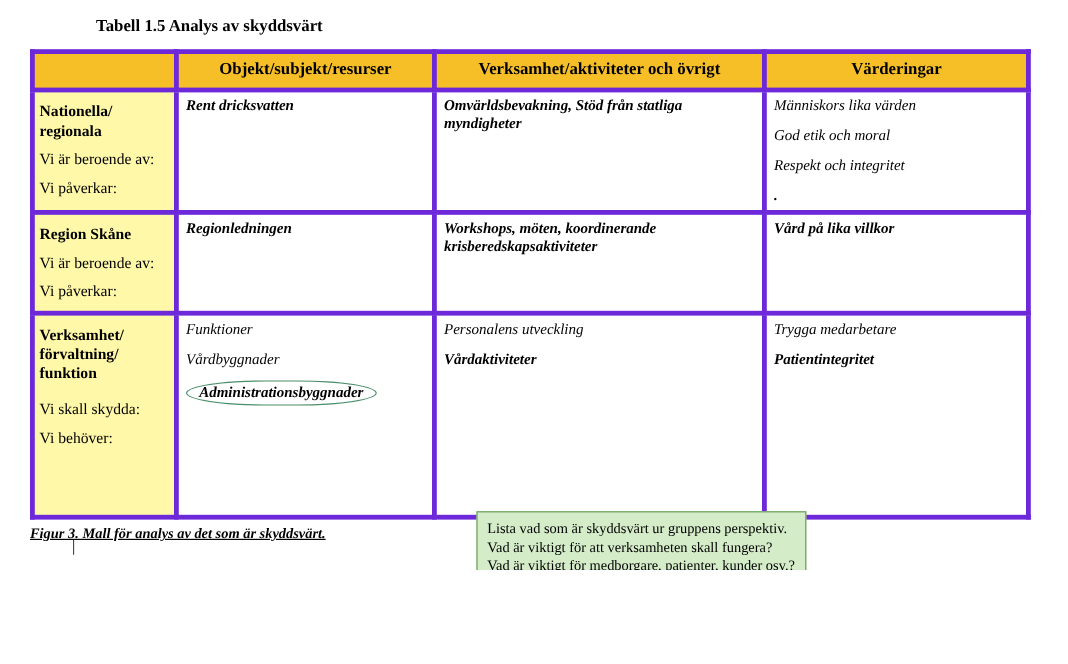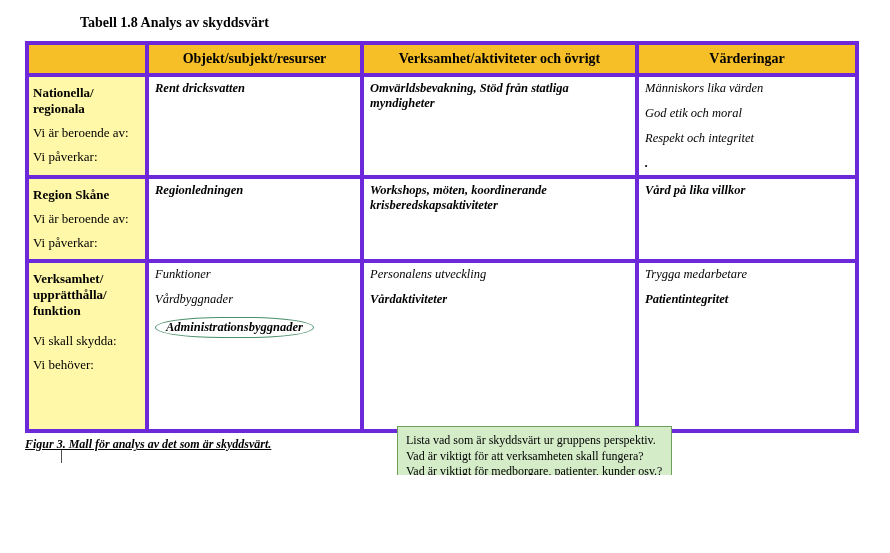--- a/index.html
+++ b/index.html
@@ -84,21 +84,21 @@
   }
   .cursor-mark {
     margin-left: 35px;
     font-size: 14px;
     line-height: 0.6;
   }
 </style>
 </head>
 <body>
 
-<div class="title">Tabell 1.8 Analys av skyddsvärt</div>
+<div class="title">Tabell 1.5 Analys av skyddsvärt</div>
 
 <div class="wrap">
 <table>
   <colgroup>
     <col class="c0">
         <col class="c1">
         <col class="c2">
         <col class="c3">
   </colgroup>
   <thead>
@@ -143,21 +143,21 @@
       <td class="cell">
         <p>Workshops, möten, koordinerande krisberedskapsaktiviteter</p>
       </td>
       <td class="cell">
         <p>Vård på lika villkor</p>
       </td>
     </tr>
 
     <tr>
       <td class="rowhead" style="height:150px">
-        <span class="hdr-main">Verksamhet/ upprätthålla/ funktion</span>
+        <span class="hdr-main">Verksamhet/ förvaltning/ funktion</span>
         <span class="hdr-sub" style="margin-top:14px">Vi skall skydda:</span>
         <span class="hdr-sub">Vi behöver:</span>
       </td>
       <td class="cell">
         <p>Funktioner</p>
         <p>Vårdbyggnader</p>
         <p>
           <span class="circled">Administrationsbyggnader</span>
         </p>
       </td>

